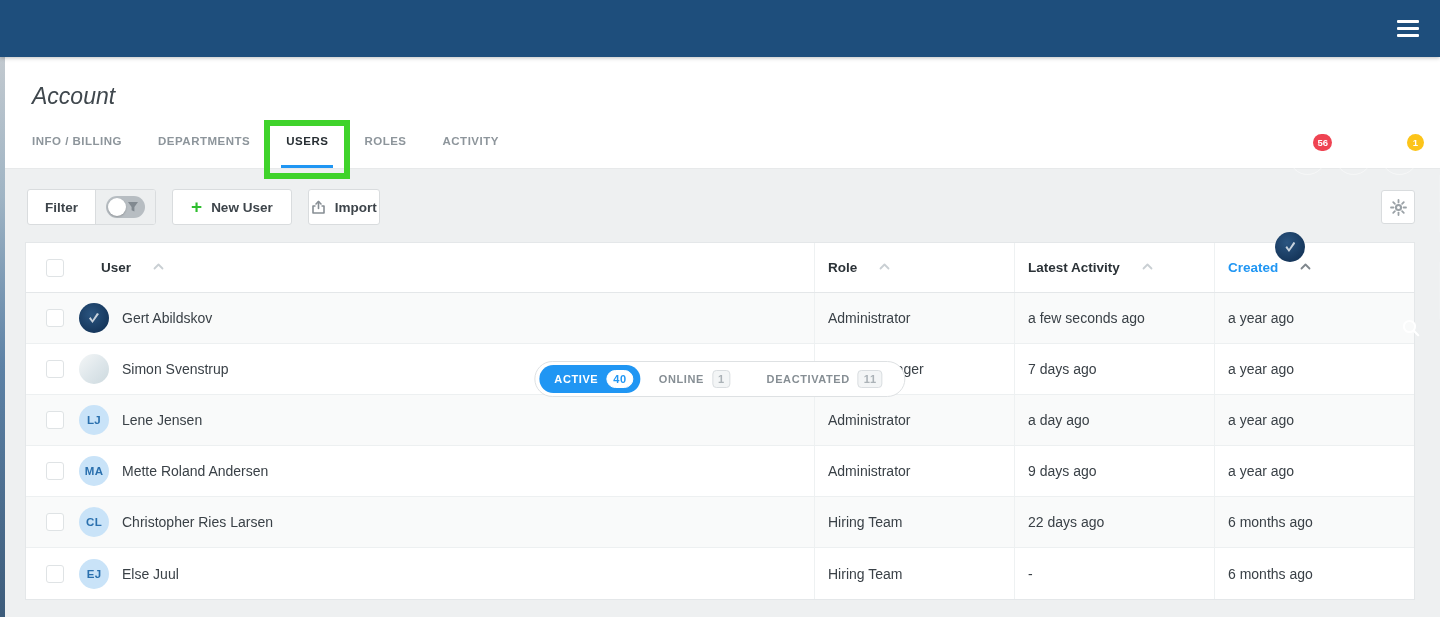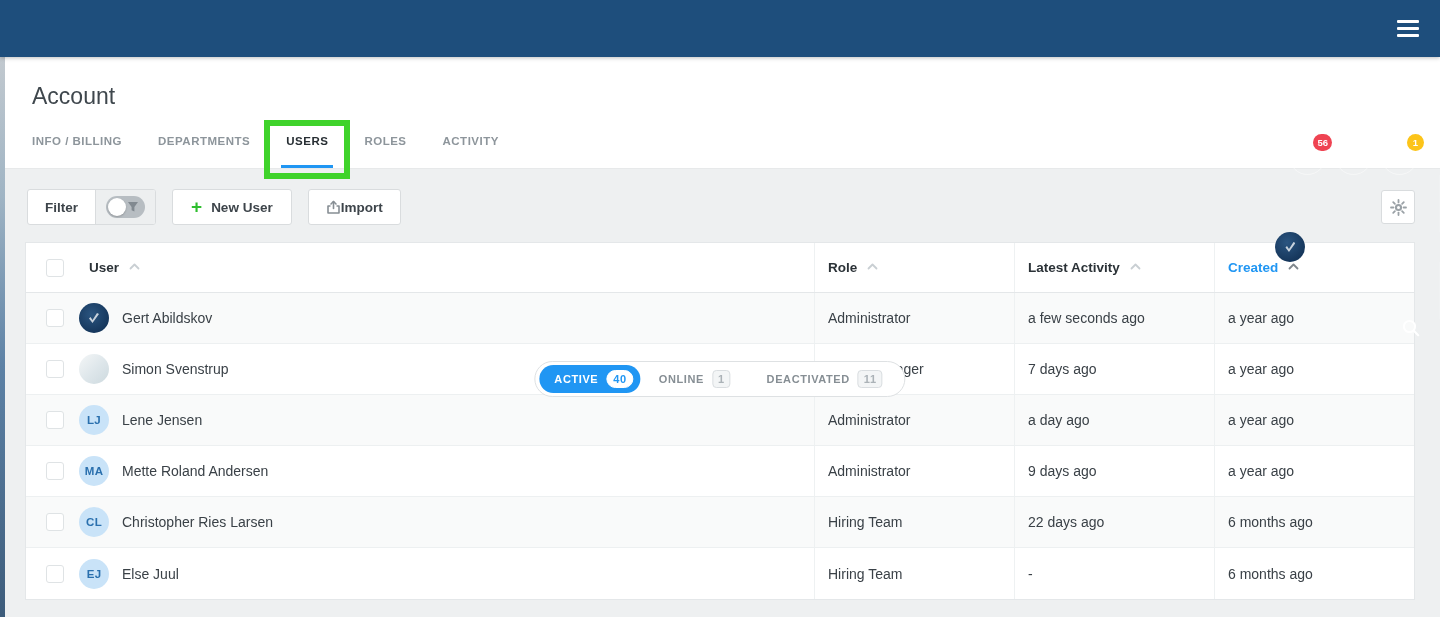--- a/index.html
+++ b/index.html
@@ -44,21 +44,21 @@
     background: radial-gradient(circle at 40% 35%, #2b5580 0%, #16375c 70%);
     display: flex; align-items: center; justify-content: center; flex: none;
   }
   .avatar-glyph { width: 10px; height: 10px; background: rgba(255,255,255,.75);
     clip-path: polygon(0 55%, 35% 100%, 100% 10%, 80% 0, 35% 70%, 15% 40%); }
   .nav-username { color: #fff; font-size: 13.5px; font-weight: bold; }
   .nav-search { width: 58px; height: 57px; display: flex; align-items: center; justify-content: center; cursor: pointer; }
 
   
   .page-header { background: #fff; padding: 26px 0 0 27px; border-bottom: 1px solid #e7e9ea; position: relative; z-index: 1; margin-left: 5px; }
-  .page-title { font-size: 23px; font-weight: normal; color: #3f474d; }
+  .page-title { font-size: 23px; font-weight: normal; color: #3f474d; font-style: italic; }
   .tabs { display: flex; gap: 36px; margin-top: 25px; padding-bottom: 21px; }
   .tab { font-size: 11.5px; font-weight: bold; letter-spacing: .5px; color: #8d959b; cursor: pointer; position: relative; }
   .tab.active { color: #272e33; }
   .tab.active::after {
     content: ""; position: absolute; left: -5px; right: -5px; bottom: -21px; height: 3px;
     background: var(--accent-blue);
   }
   .green-box {
     position: absolute; left: -22px; top: -15px; width: calc(100% + 44px); height: 59px;
     border: 6px solid var(--annotation-green); z-index: 10; pointer-events: none;
@@ -71,41 +71,41 @@
     display: flex; align-items: center; font-size: 13.5px; font-weight: bold; color: #3d444a; cursor: pointer;
   }
   .filter-btn { margin-right: 16px; padding: 0; overflow: hidden; }
   .filter-label { padding: 0 17px; }
   .filter-toggle-zone { height: 100%; background: #edeff0; border-left: 1px solid #d9dcde; display: flex; align-items: center; padding: 0 10px; }
   .toggle-pill { width: 39px; height: 22px; border-radius: 11px; background: #b7bdc2; position: relative; display: flex; align-items: center; }
   .toggle-knob { width: 18px; height: 18px; border-radius: 50%; background: #fff; position: absolute; left: 2px; box-shadow: 0 1px 2px rgba(0,0,0,.2); }
   .toggle-funnel { position: absolute; right: 6px; }
   .new-user-btn { padding: 0 18px; gap: 9px; margin-right: 16px; }
   .plus-glyph { color: #2fbe2f; font-size: 19px; font-weight: bold; line-height: 1; margin-top: -2px; }
-  .import-btn { padding: 0 17px; }
+  .import-btn { padding: 0 2px; gap: 9px; }
 
   .segmented {
     position: absolute; left: 50%; transform: translateX(-50%); top: 192px;
     height: 36px; background: #fff; border: 1px solid #dee1e3; border-radius: 18px;
     display: flex; align-items: center; padding: 0 4px;
   }
   .segment { display: flex; align-items: center; gap: 8px; font-size: 11px; font-weight: bold; letter-spacing: .6px;
     color: #868e94; padding: 0 18px; cursor: pointer; height: 28px; border-radius: 14px; }
   .segment.active { background: var(--accent-blue); color: #fff; padding: 0 7px 0 15px; }
   .segment .count { font-size: 11px; font-weight: bold; border-radius: 4px; padding: 2px 5px; min-width: 18px; text-align: center;
     background: #f3f5f6; border: 1px solid #d9dde0; color: #abb2b7; }
   .segment.active .count { background: #fff; color: var(--accent-blue); border: 1px solid #fff; border-radius: 9px; padding: 2px 6px; }
 
   .gear-btn { margin-left: auto; width: 34px; height: 34px; justify-content: center; }
 
   
   .table { margin: 0 25px; background: #fff; border: 1px solid #e4e7e9; }
   .thead, .trow { display: grid; grid-template-columns: 788px 200px 200px auto; }
   .thead { height: 50px; border-bottom: 1px solid #e4e7e9; background: #fff; }
-  .th { display: flex; align-items: center; padding-left: 13px; font-size: 13.5px; font-weight: bold; color: #2b3237; gap: 10px; }
+  .th { display: flex; align-items: center; padding-left: 13px; font-size: 13.5px; font-weight: bold; color: #2b3237; gap: 22px; }
   .th.first { padding-left: 20px; }
   .th + .th, .td + .td { border-left: 1px solid #eef1f2; }
   .th.sorted { color: var(--accent-blue); }
   .caret { margin-top: -2px; }
   .checkbox { width: 18px; height: 18px; border: 1px solid #dfe3e5; border-radius: 3px; background: #fff; flex: none; cursor: pointer; margin-right: 15px; }
   .trow { height: 51px; border-bottom: 1px solid #edf0f1; }
   .trow:nth-child(odd) { background: #f9fafa; }
   .trow:last-child { border-bottom: none; }
   .td { display: flex; align-items: center; padding-left: 13px; font-size: 14px; color: #3a4147; }
   .td.first { padding-left: 20px; }

